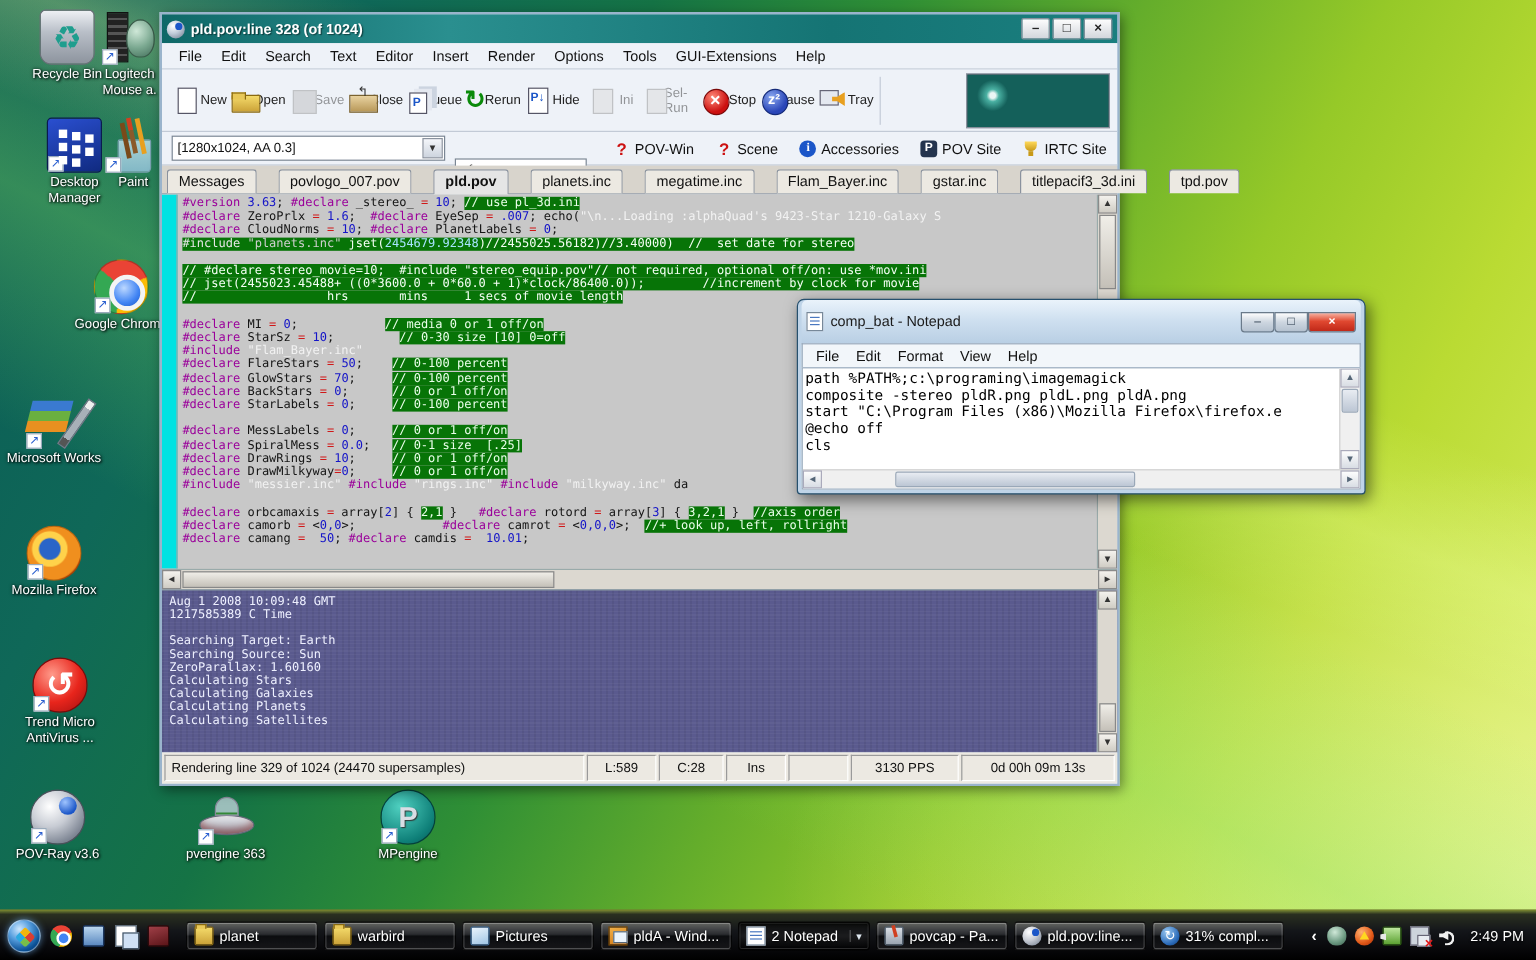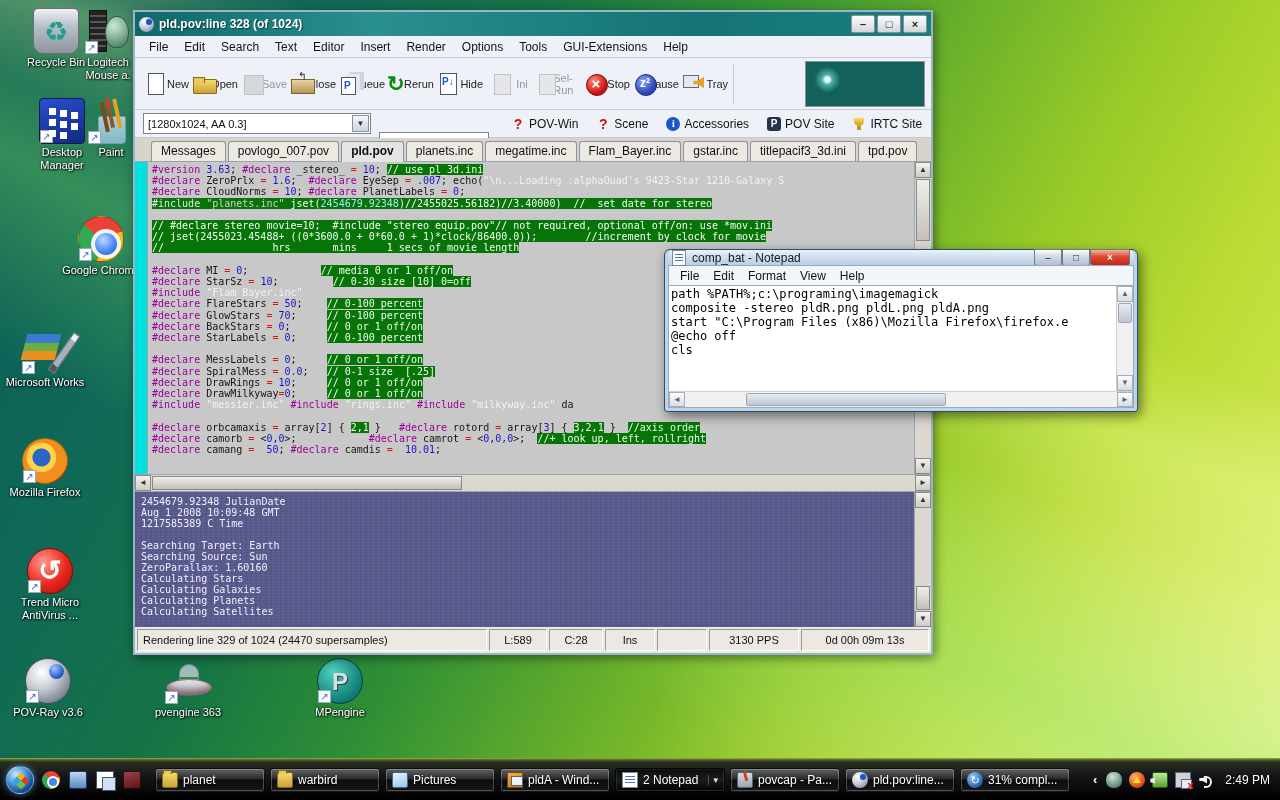--- a/index.html
+++ b/index.html
@@ -109,21 +109,21 @@
   .combo-arrow { width:17px; height:17px; margin-right:1px; background:linear-gradient(180deg,#f4f6fa,#cdd4de); border:1px solid #8a929e; font-size:8px; line-height:15px; text-align:center; color:#333; }
   .cmd-input { width:110px; height:21px; background:#fff; border:1px solid #7a8694; font-family:"Liberation Sans",sans-serif; font-size:11px; color:#333; padding:0 4px;margin-top:37px; }
   .pov-links { display:flex; align-items:center; gap:18px; margin-left:14px; }
   .pov-link { display:flex; align-items:center; gap:4px; font-size:12px; color:#111; }
   .lki { width:14px; height:14px; position:relative; display:inline-block; }
   .lki-q::before { content:"?"; position:absolute; inset:0; color:#cc1111; font-weight:bold; font-size:14px; line-height:14px; text-align:center; }
   .lki-i::before { content:"i"; position:absolute; inset:0; background:#1b56c8; color:#fff; border-radius:50%; font-size:10px; line-height:14px; text-align:center; font-weight:bold; font-family:"Liberation Serif",serif; }
   .lki-p::before { content:"P"; position:absolute; inset:0; background:#24344e; color:#fff; border-radius:3px; font-size:10px; line-height:14px; text-align:center; font-weight:bold; }
   .lki-t::before { content:""; position:absolute; left:2px; top:1px; width:10px; height:8px; background:linear-gradient(180deg,#ffd95a,#c89a18); border-radius:0 0 6px 6px; }
   .lki-t::after { content:""; position:absolute; left:5px; top:9px; width:4px; height:4px; background:#c89a18; }
-  .pov-tabs { height:24px; background:#d8d4cc; display:flex; align-items:flex-end; padding:2px 16px 0; gap:2px; border-bottom:1px solid #9aa2ae; }
+  .pov-tabs { height:24px; background:#d8d4cc; display:flex; align-items:flex-end; padding:2px 4px 0; gap:18px; border-bottom:1px solid #9aa2ae; }
   .tab { font-size:12px; color:#111; background:#ece9e2; border:1px solid #8a929e; border-bottom:none; border-radius:3px 3px 0 0; padding:2px 9px 3px; white-space:nowrap; }
   .tab.active { background:#e5e5e5; font-weight:bold; padding-bottom:4px; position:relative; top:1px; }
   .pov-editor { flex:0 0 329px; display:flex; flex-direction:column; background:#c8c8c8; overflow:hidden; }
   .editor-main { flex:1; display:flex; overflow:hidden; }
   .code-margin { flex:0 0 13px; background:#00e2e2; border-right:1px solid #9aa; }
   .code-area { flex:1; overflow:hidden; padding:2px 0 0 4px; font-family:"DejaVu Sans Mono",monospace; font-size:10px; line-height:11.2px; }
   .code-line { white-space:pre; min-height:11.2px; }
   .sg-p{color:#141414}.sg-k{color:#9a009a}.sg-o{color:#d01818}.sg-n{color:#1414c8}.sg-s{color:#f2f2f2}
   .sg-c{background:#077407;color:#eaffea;}
   .hl-wrap{background:#077407;color:#f4fff4;}
@@ -145,21 +145,21 @@
   .status-cell:nth-child(2){width:58px;}
   .status-cell:nth-child(3){width:54px;}
   .status-cell:nth-child(4){width:50px;}
   .status-cell:nth-child(5){width:50px;}
   .status-cell:nth-child(6){width:90px;}
   .status-cell:nth-child(7){width:128px;}
 
   
   #notepad-window { position:absolute; left:664px; top:249px; width:474px; height:163px; display:flex; flex-direction:column;
     background:#bfd4e8; border:1px solid #26506e; border-radius:6px 6px 3px 3px; box-shadow:3px 4px 12px rgba(0,0,0,.5); padding:0 3px 3px; }
-  .np-titlebar { height:15px; display:flex; align-items:center; gap:6px; padding:0 4px;
+  .np-titlebar { height:36px; display:flex; align-items:center; gap:6px; padding:0 4px;
     background:linear-gradient(180deg,#eaf3fb,#cfe0f0 45%,#b9cfe4); border-radius:5px 5px 0 0; }
   .np-icon { width:14px; height:16px; background:#fff; border:1px solid #789; position:relative; flex:0 0 auto; }
   .np-icon::after { content:""; position:absolute; left:2px; top:3px; width:8px; height:1px; background:#4a78c0; box-shadow:0 3px 0 #4a78c0, 0 6px 0 #4a78c0; }
   .np-title { flex:1; font-size:12px; color:#1a1a1a; white-space:nowrap; overflow:hidden; }
   .np-btns { display:flex; }
   .np-btn { width:28px; height:17px; border:1px solid #6a7a8a; border-radius:0 0 3px 3px; background:linear-gradient(180deg,#fdfdfd,#cdd6e0 50%,#b5c2d0); font-size:10px; line-height:15px; text-align:center; color:#234; }
   .np-btn.close { width:40px; background:linear-gradient(180deg,#f6b2a2,#e04830 45%,#c02818); color:#fff; font-weight:bold; }
   .np-menubar { height:20px; background:#f2f6fa; border:1px solid #98aabc; border-bottom:none; display:flex; align-items:center; padding:0 4px; }
   .np-menu-item { font-size:12px; color:#111; padding:1px 7px; }
   .np-body { flex:1; display:flex; flex-direction:column; border:1px solid #98aabc; background:#fff; overflow:hidden; }
@@ -449,21 +449,20 @@
       </div>
       <div class="h-scroll">
         <div class="sb-btn">◄</div>
         <div class="sb-thumb" style="width:310px;"></div>
         <div style="flex:1"></div>
         <div class="sb-btn">►</div>
       </div>
     </div>
     <div class="pov-messages">
       <div class="msg-area">
-          <div class="msg-line">2454679.92348 JulianDate</div>
           <div class="msg-line">Aug 1 2008 10:09:48 GMT</div>
           <div class="msg-line">1217585389 C Time</div>
           <div class="msg-line">&nbsp;</div>
           <div class="msg-line">Searching Target: Earth</div>
           <div class="msg-line">Searching Source: Sun</div>
           <div class="msg-line">ZeroParallax: 1.60160</div>
           <div class="msg-line">Calculating Stars</div>
           <div class="msg-line">Calculating Galaxies</div>
           <div class="msg-line">Calculating Planets</div>
           <div class="msg-line">Calculating Satellites</div>

